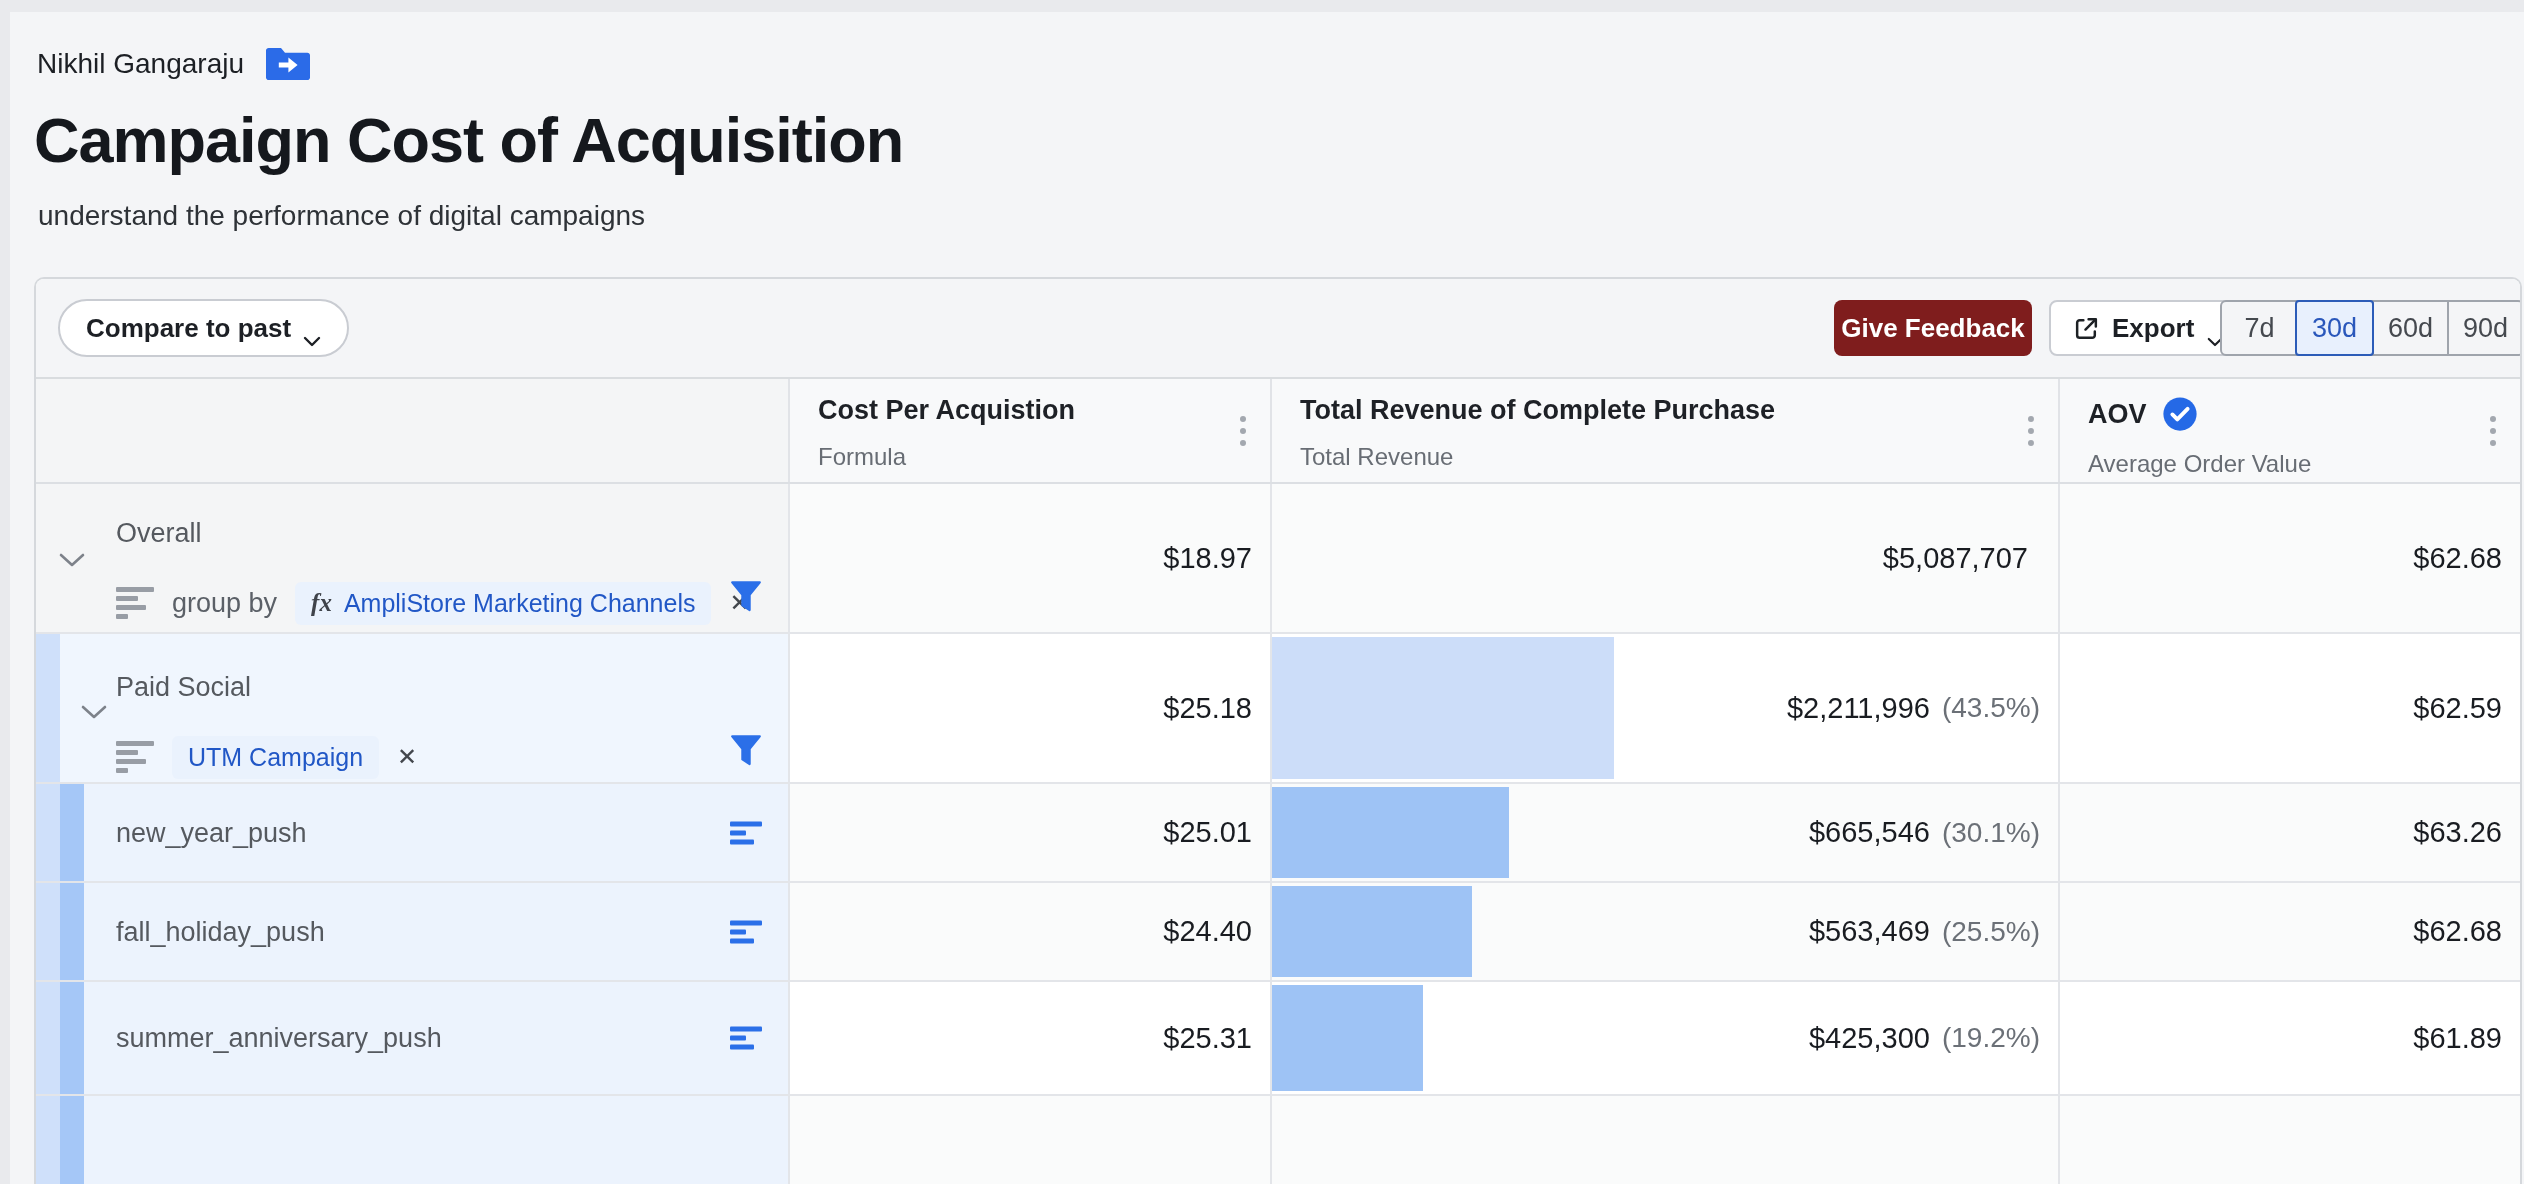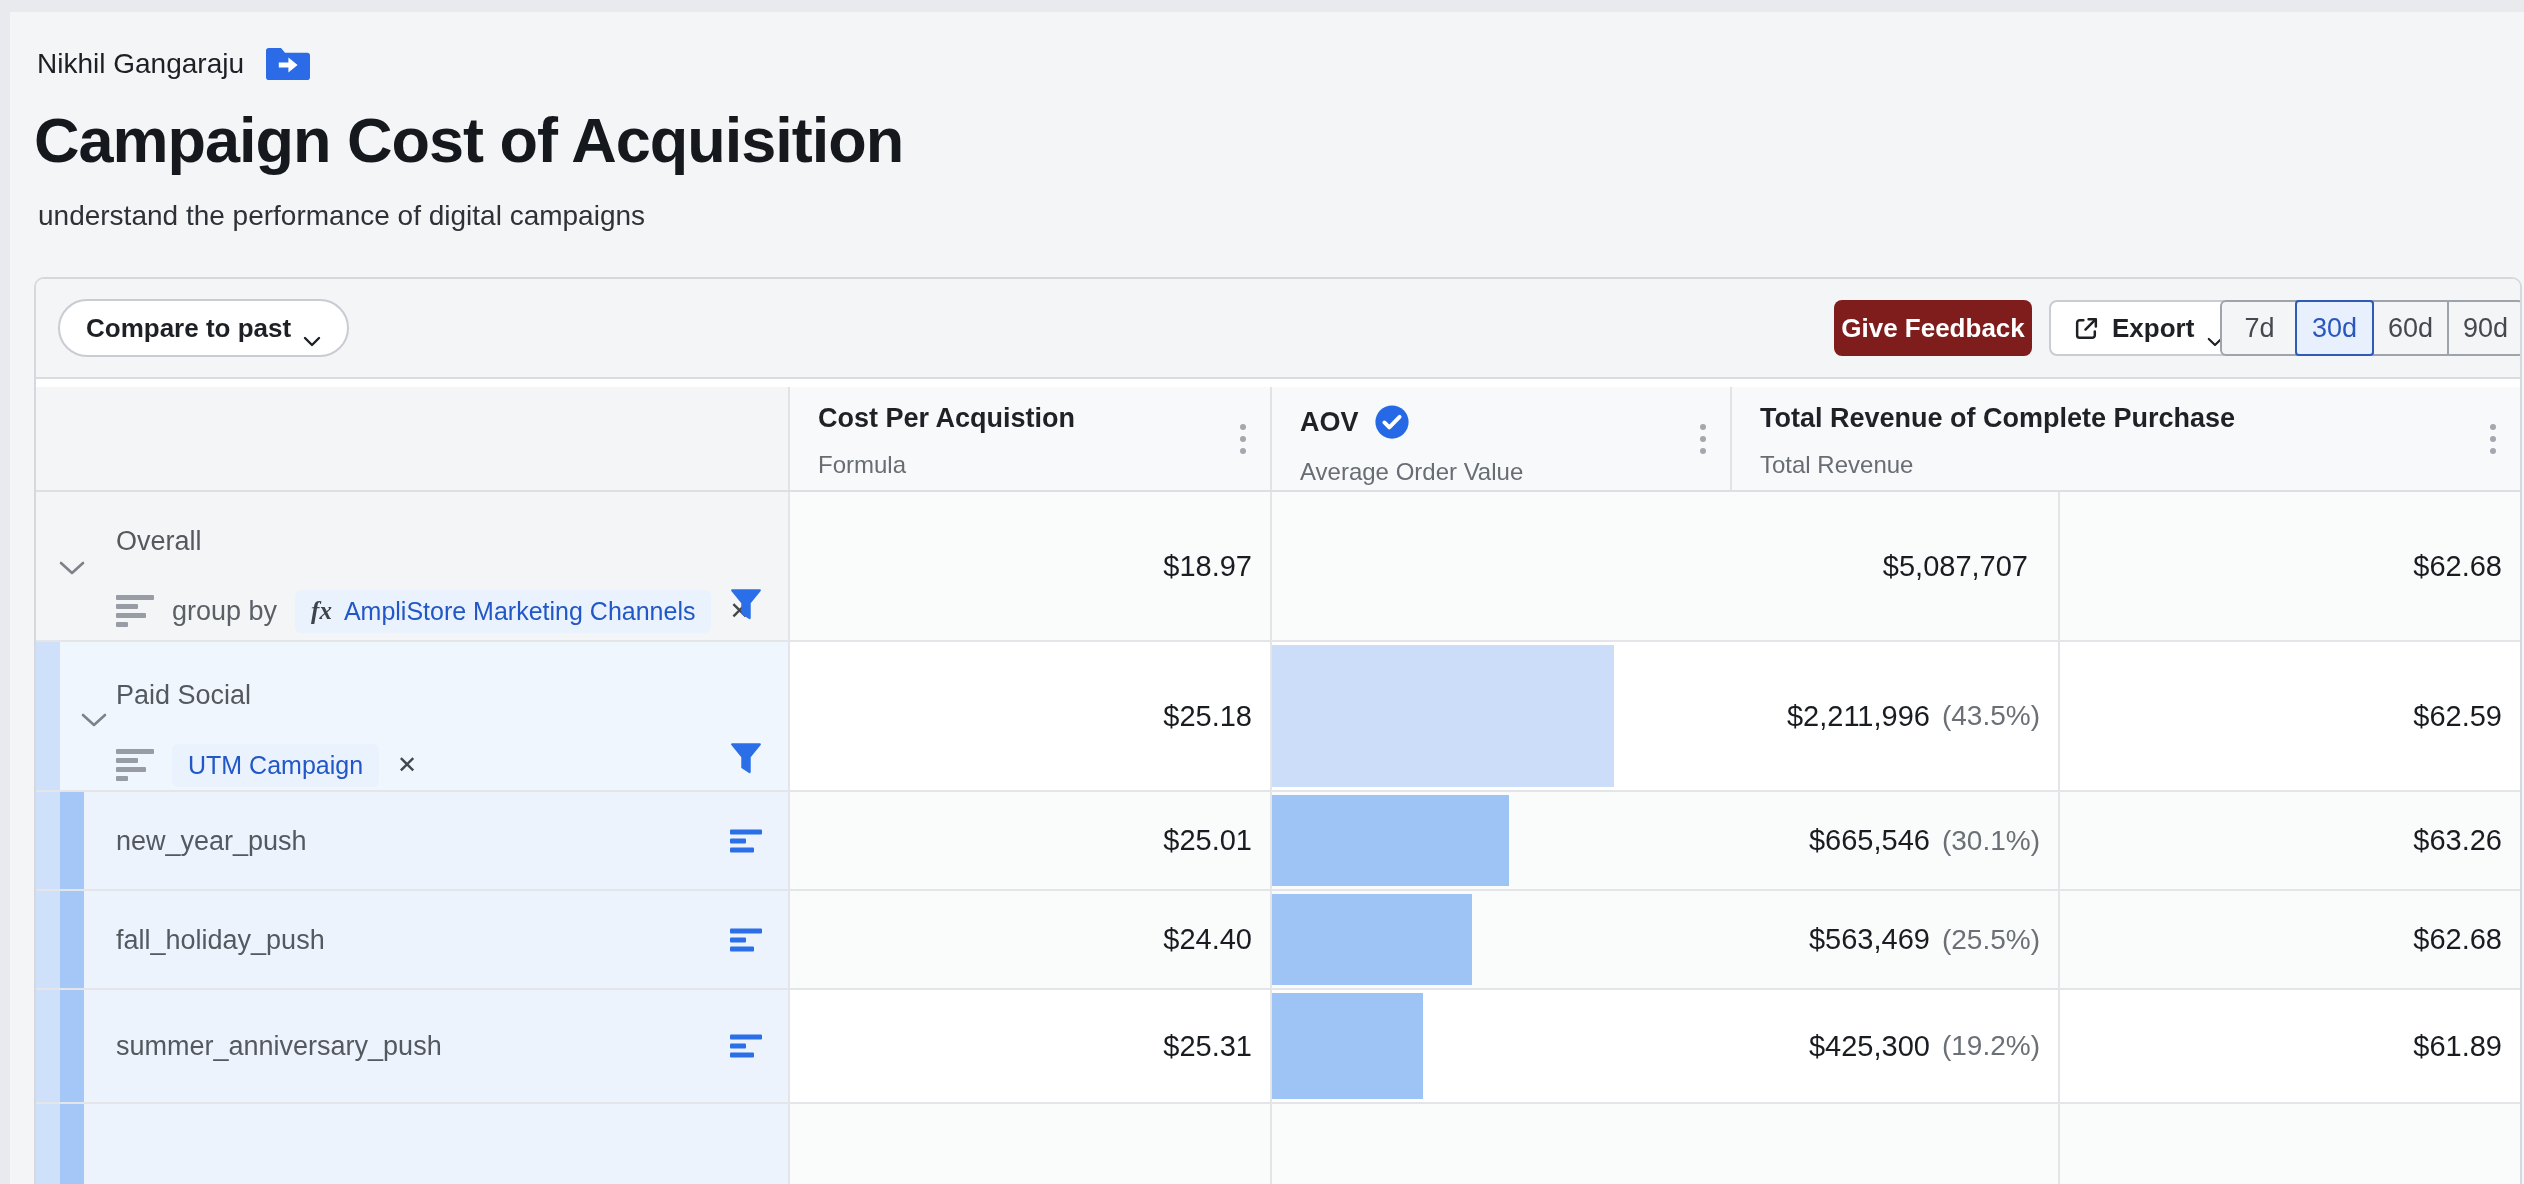--- a/index.html
+++ b/index.html
@@ -37,21 +37,21 @@
 
   .seg { position:absolute; left:2184px; top:21px; height:56px; display:flex;
          border:2px solid #9fa4ac; border-radius:6px; background:#f4f5f7; }
   .seg-cell { width:75px; display:flex; align-items:center; justify-content:center;
               font-size:27px; color:#45494f; border-left:2px solid #9fa4ac; cursor:pointer; }
   .seg-cell:first-child { border-left:none; }
   .seg-cell.selected { background:#e8f0fd; color:#2a57bb; font-weight:500;
                        border:2px solid #2c5cb8; border-radius:4px; margin:-2px; width:79px; z-index:2; }
 
   
-  .thead { display:flex; height:105px; border-bottom:2px solid #dcdfe3; background:#0f766e;margin-top:8px; }
+  .thead { display:flex; height:105px; border-bottom:2px solid #dcdfe3; background:#0f766e; }
   .th { position:relative; border-right:2px solid #e1e3e7; padding:16px 0 0 28px; background:#f8f9fa; }
   .th:last-child { border-right:none; }
   .th-label { width:754px; background:#f4f5f6; }
   .th-cpa { width:482px; } .th-rev { width:788px; } .th-aov { flex:1; }
   .th-title { font-size:27px; font-weight:600; color:#1e2126; display:flex; align-items:center; gap:14px; }
   .th-sub { font-size:24px; color:#686d74; margin-top:17px; }
   .badge { width:38px; height:38px; display:inline-flex; }
   .kebab { position:absolute; right:24px; top:50%; transform:translateY(-50%);
            display:flex; flex-direction:column; align-items:center; cursor:pointer; }
   .kebab i { width:6px; height:6px; border-radius:50%; background:#a3a8af; margin:3px 0; }
@@ -153,46 +153,46 @@
     <div class="th th-label"></div>
     <div class="th th-cpa">
       <div class="th-title">Cost Per Acquistion</div>
       <div class="th-sub">Formula</div>
       <span class="kebab">
           <i></i>
           <i></i>
           <i></i>
         </span>
     </div>
+    <div class="th th-rev">
+      <div class="th-title">Total Revenue of Complete Purchase</div>
+      <div class="th-sub">Total Revenue</div>
+      <span class="kebab">
+          <i></i>
+          <i></i>
+          <i></i>
+        </span>
+    </div>
     <div class="th th-aov">
       <div class="th-title">
         <span>AOV</span>
         <span class="badge">
           <svg viewBox="0 0 24 24" width="38" height="38">
             <circle cx="12" cy="12" r="10.5" fill="#2569e6"></circle>
             <path d="M7.2 12.3l3.1 3.1 6.5-6.6" stroke="#fff" stroke-width="2.5" fill="none" stroke-linecap="round" stroke-linejoin="round"></path>
           </svg>
         </span>
       </div>
       <div class="th-sub">Average Order Value</div>
       <span class="kebab">
           <i></i>
           <i></i>
           <i></i>
         </span>
     </div>
-    <div class="th th-rev">
-      <div class="th-title">Total Revenue of Complete Purchase</div>
-      <div class="th-sub">Total Revenue</div>
-      <span class="kebab">
-          <i></i>
-          <i></i>
-          <i></i>
-        </span>
-    </div>
   </div>
 
   <div class="row h150">
     <div class="cell c-label lab-gray">
       <span class="chev-row" style="left:22px; top:68px;">
         <svg viewBox="0 0 28 16" width="28" height="16">
             <path d="M3 3l11 10 11-10" stroke="#7d828a" stroke-width="2.6" fill="none" stroke-linecap="round" stroke-linejoin="round"></path>
           </svg>
       </span>
       <div class="g-line1">Overall</div>

